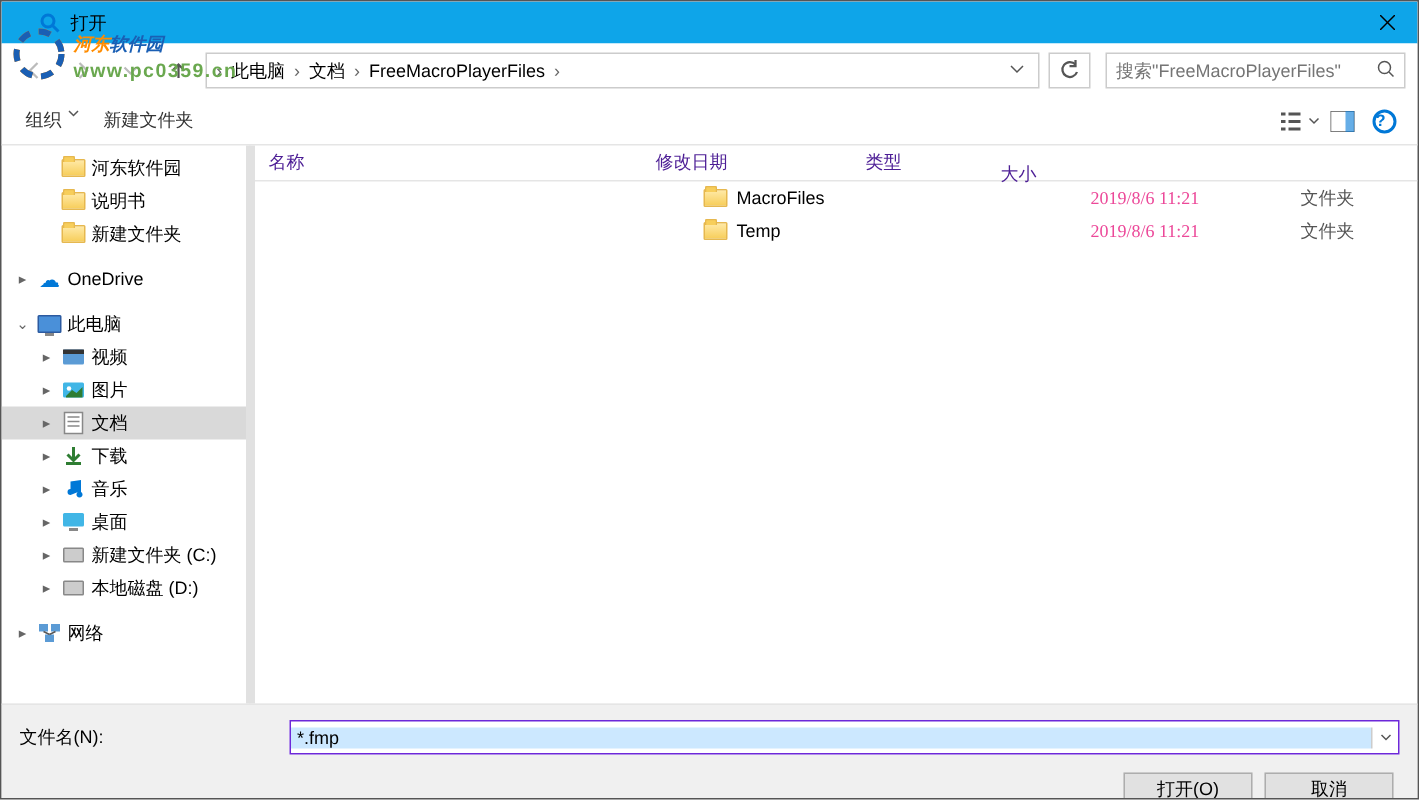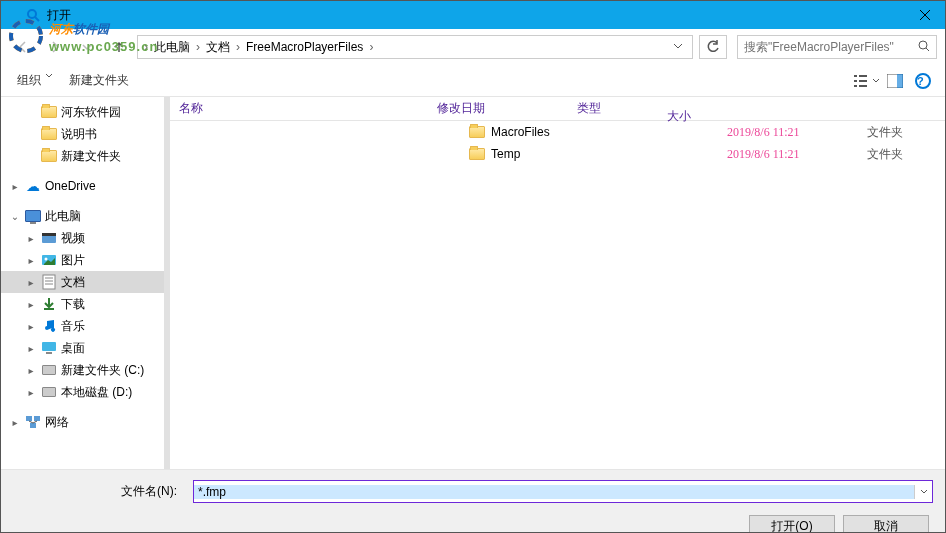--- a/index.html
+++ b/index.html
@@ -54,21 +54,21 @@
 .col-size { width: 80px; margin-top: 16px; }
 .filelist { flex: 1; }
 .file-row { display: flex; align-items: center; height: 22px; cursor: pointer; justify-content: flex-end; }
 .file-row .fname { width: 258px; padding-left: 12px; display: flex; align-items: center; gap: 6px; }
 .file-row .fdate { width: 140px; padding-left: 12px; color: #ec4899; font-family: Liberation Serif, serif; }
 .file-row .ftype { width: 90px; padding-left: 12px; color: #555; }
 .splitter { position: absolute; left: -3px; top: 0; bottom: 0; width: 6px; background: #e1e1e1; }
 
 .bottombar { border-top: 1px solid #e5e5e5; padding: 10px 12px; background: #f0f0f0; }
 .filename-row { display: flex; align-items: center; margin-bottom: 12px; }
-.filename-row .lbl { width: 180px; text-align: right; padding-right: 16px; }
+.filename-row .lbl { width: 180px; text-align: left; padding-right: 5px; }
 .filename-row .combo { flex: 1; height: 23px; border: 1px solid #6d28d9; display: flex; align-items: center; background: #fff; }
 .filename-row .combo input { flex: 1; border: none; outline: none; padding: 0 4px; background: #cce8ff; }
 .filename-row .combo .dd { width: 18px; text-align: center; border-left: 1px solid #ccc; cursor: pointer; }
 .button-row { display: flex; justify-content: flex-end; gap: 8px; padding-right: 4px; }
 .button-row button { width: 86px; height: 23px; border: 1px solid #adadad; background: #e1e1e1; cursor: pointer; }
 
 .folder-icon { width: 16px; height: 12px; background: linear-gradient(#ffe9a6, #f7ce5b); border: 1px solid #e6b84f; border-radius: 1px; position: relative; }
 .folder-icon::before { content: ''; position: absolute; top: -3px; left: 0; width: 6px; height: 3px; background: #f7ce5b; border: 1px solid #e6b84f; border-bottom: none; border-radius: 1px 1px 0 0; }
 .pc-icon { width: 16px; height: 12px; background: #4a90d9; border: 1px solid #2c5aa0; border-radius: 1px; position: relative; }
 .pc-icon::after { content: ''; position: absolute; bottom: -3px; left: 4px; width: 6px; height: 2px; background: #888; }

